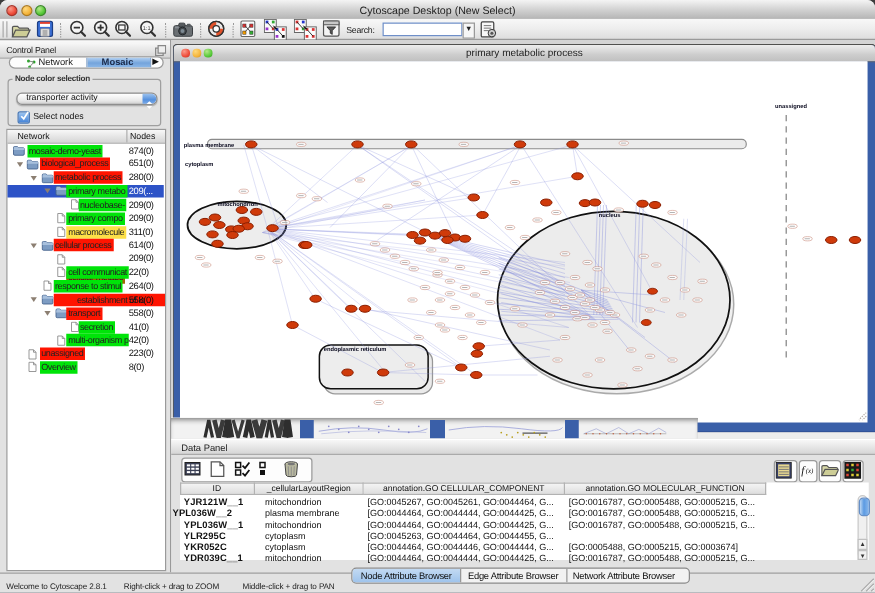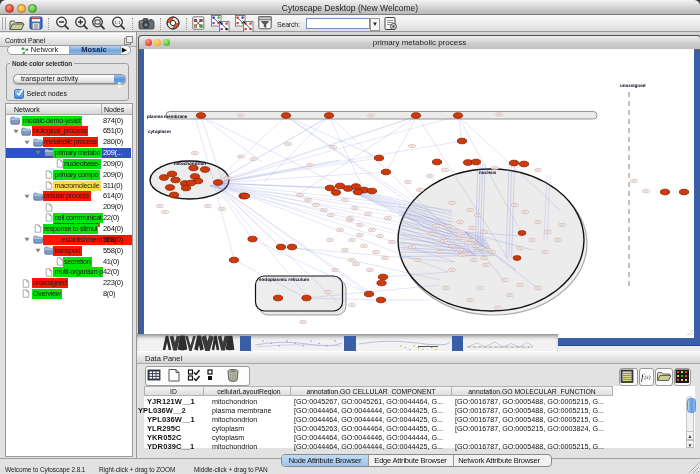--- a/index.html
+++ b/index.html
@@ -32,21 +32,21 @@
 #overlaystrip { position:absolute; left:0px; top:302px; width:421px; height:17px; background:#f2f2f2;
   box-shadow: inset 0 4px 4px -2px rgba(40,40,40,0.55); overflow:hidden; }
 </style></head>
 <body>
 <div id="app">
 
 <div class="titlebar">
 <div class="tl" style="left:5px;background:radial-gradient(circle at 35% 30%,#fb9a8a,#ee4d3a 60%,#c03325);border:0.5px solid #a8352a"></div>
 <div class="tl" style="left:16.5px;background:radial-gradient(circle at 35% 30%,#ffd97c,#f5b53c 60%,#cf8c1e);border:0.5px solid #ad7b22"></div>
 <div class="tl" style="left:28px;background:radial-gradient(circle at 35% 30%,#b6e88a,#58ca3a 60%,#3a9a28);border:0.5px solid #3f8a2d"></div>
-<div class="title-text">Cytoscape Desktop (New Welcome)</div>
+<div class="title-text">Cytoscape Desktop (New Select)</div>
 </div>
 <div class="toolbar">
 <div style="position:absolute;left:2px;top:2px;height:13px;border-left:1px solid #aaa;border-right:1px solid #aaa;width:2px"></div>
 <svg style="position:absolute;left:8px;top:2px" width="17" height="14" viewBox="0 0 17 14">
         <path d="M2 12.5 L2 5 Q2 4 3 4 L6 4 L7.5 5.5 L14 5.5 Q15 5.5 15 6.5 L15 7" fill="#d8d8a8" stroke="#555" stroke-width="1"></path>
         <path d="M2 12.5 L4.5 7 L16 7 L13.5 12.5 Z" fill="#cdcd96" stroke="#555" stroke-width="1"></path>
       </svg>
 <svg style="position:absolute;left:29px;top:1px" width="14" height="14" viewBox="0 0 14 14">
         <rect x="1" y="1" width="12" height="12" rx="1.5" fill="#3b6fd4" stroke="#1c3e85" stroke-width="1"></rect>
         <rect x="3" y="1.5" width="8" height="4" fill="#fff"></rect>
@@ -847,24 +847,24 @@
 <div style="position:absolute;left:212px;top:406px;font-size:7.2px;color:#111;line-height:9px">plasma membrane</div>
 <div style="position:absolute;left:294px;top:406px;font-size:7.2px;color:#111;line-height:9px;width:157px;overflow:hidden;white-space:nowrap">[GO:0044464, GO:0044444, GO:0044425, G...</div>
 <div style="position:absolute;left:455px;top:406px;font-size:7.2px;color:#111;line-height:9px;width:157px;overflow:hidden;white-space:nowrap">[GO:0016787, GO:0005488, GO:0005215, G...</div>
 <div style="position:absolute;left:147px;top:415px;font-size:7.5px;font-weight:bold;color:#111;line-height:9px;letter-spacing:0.1px">YPL036W__1</div>
 <div style="position:absolute;left:212px;top:415px;font-size:7.2px;color:#111;line-height:9px">mitochondrion</div>
 <div style="position:absolute;left:294px;top:415px;font-size:7.2px;color:#111;line-height:9px;width:157px;overflow:hidden;white-space:nowrap">[GO:0044464, GO:0044444, GO:0044425, G...</div>
 <div style="position:absolute;left:455px;top:415px;font-size:7.2px;color:#111;line-height:9px;width:157px;overflow:hidden;white-space:nowrap">[GO:0016787, GO:0005488, GO:0005215, G...</div>
 <div style="position:absolute;left:147px;top:424px;font-size:7.5px;font-weight:bold;color:#111;line-height:9px;letter-spacing:0.1px">YLR295C</div>
 <div style="position:absolute;left:212px;top:424px;font-size:7.2px;color:#111;line-height:9px">cytoplasm</div>
 <div style="position:absolute;left:294px;top:424px;font-size:7.2px;color:#111;line-height:9px;width:157px;overflow:hidden;white-space:nowrap">[GO:0045263, GO:0044464, GO:0044455, G...</div>
-<div style="position:absolute;left:455px;top:424px;font-size:7.2px;color:#111;line-height:9px;width:157px;overflow:hidden;white-space:nowrap">[GO:0016787, GO:0005215, GO:0003824, G...</div>
 <div style="position:absolute;left:147px;top:433px;font-size:7.5px;font-weight:bold;color:#111;line-height:9px;letter-spacing:0.1px">YKR052C</div>
 <div style="position:absolute;left:212px;top:433px;font-size:7.2px;color:#111;line-height:9px">cytoplasm</div>
 <div style="position:absolute;left:294px;top:433px;font-size:7.2px;color:#111;line-height:9px;width:157px;overflow:hidden;white-space:nowrap">[GO:0044464, GO:0044446, GO:0044444, G...</div>
+<div style="position:absolute;left:455px;top:433px;font-size:7.2px;color:#111;line-height:9px;width:157px;overflow:hidden;white-space:nowrap">[GO:0005488, GO:0005215, GO:0003674]</div>
 <div style="position:absolute;left:147px;top:442px;font-size:7.5px;font-weight:bold;color:#111;line-height:9px;letter-spacing:0.1px">YDR039C__1</div>
 <div style="position:absolute;left:212px;top:442px;font-size:7.2px;color:#111;line-height:9px">mitochondrion</div>
 <div style="position:absolute;left:294px;top:442px;font-size:7.2px;color:#111;line-height:9px;width:157px;overflow:hidden;white-space:nowrap">[GO:0044464, GO:0044444, GO:0044425, G...</div>
 <div style="position:absolute;left:455px;top:442px;font-size:7.2px;color:#111;line-height:9px;width:157px;overflow:hidden;white-space:nowrap">[GO:0016787, GO:0005488, GO:0005215, G...</div>
 <div style="position:absolute;left:686px;top:396px;width:8px;height:51px;background:#f0f0f0;border:1px solid #c8c8c8;border-radius:4px;box-sizing:border-box"></div>
 <div style="position:absolute;left:686.5px;top:398px;width:7px;height:13px;background:linear-gradient(90deg,#bcd6f2,#5b9ae2 45%,#8ab8ec);border-radius:3.5px;border:0.5px solid #6690c8"></div>
 <div style="position:absolute;left:686px;top:431px;width:8px;height:8.5px;background:#f2f2f2;border:1px solid #c0c0c0;box-sizing:border-box;font-size:5px;text-align:center;line-height:8px;color:#333">▲</div>
 <div style="position:absolute;left:686px;top:439.5px;width:8px;height:8.5px;background:#f2f2f2;border:1px solid #c0c0c0;box-sizing:border-box;font-size:5px;text-align:center;line-height:8px;color:#333">▼</div>
 
 <div style="position:absolute;left:281px;top:453.5px;width:269px;height:11px;border:1px solid #8a8a8a;border-radius:4px;background:#f2f2f2;overflow:hidden;z-index:9">

